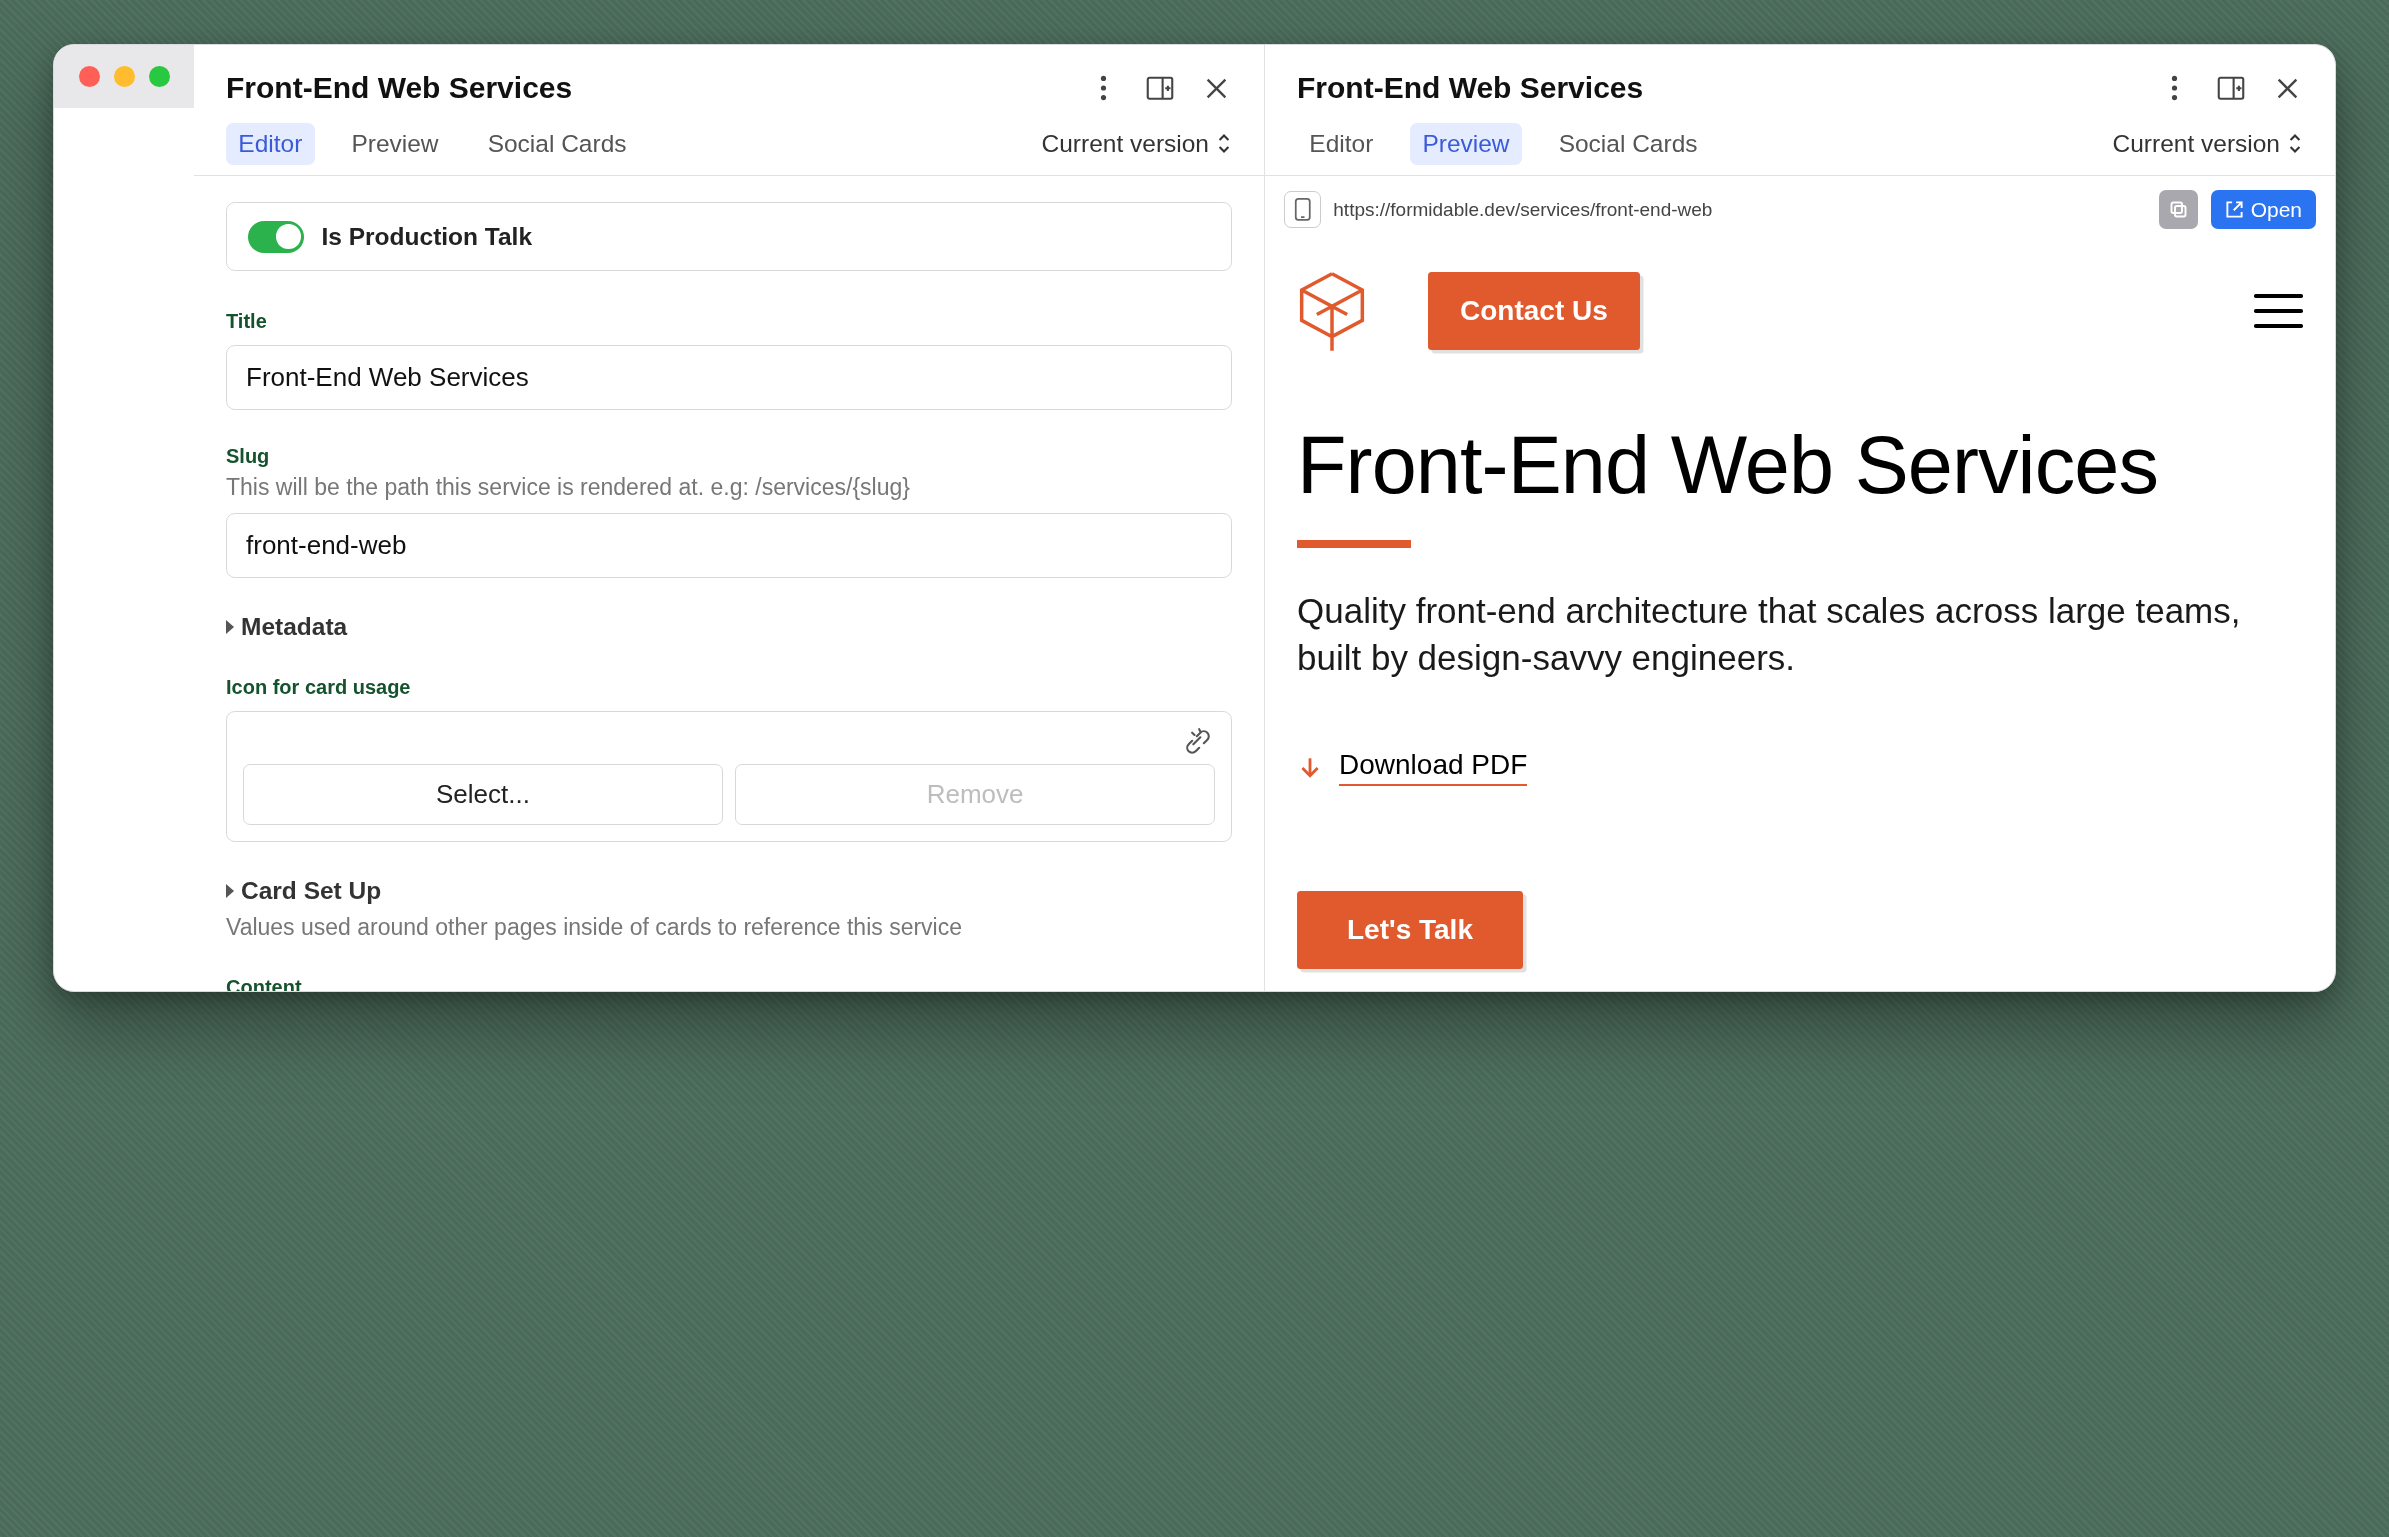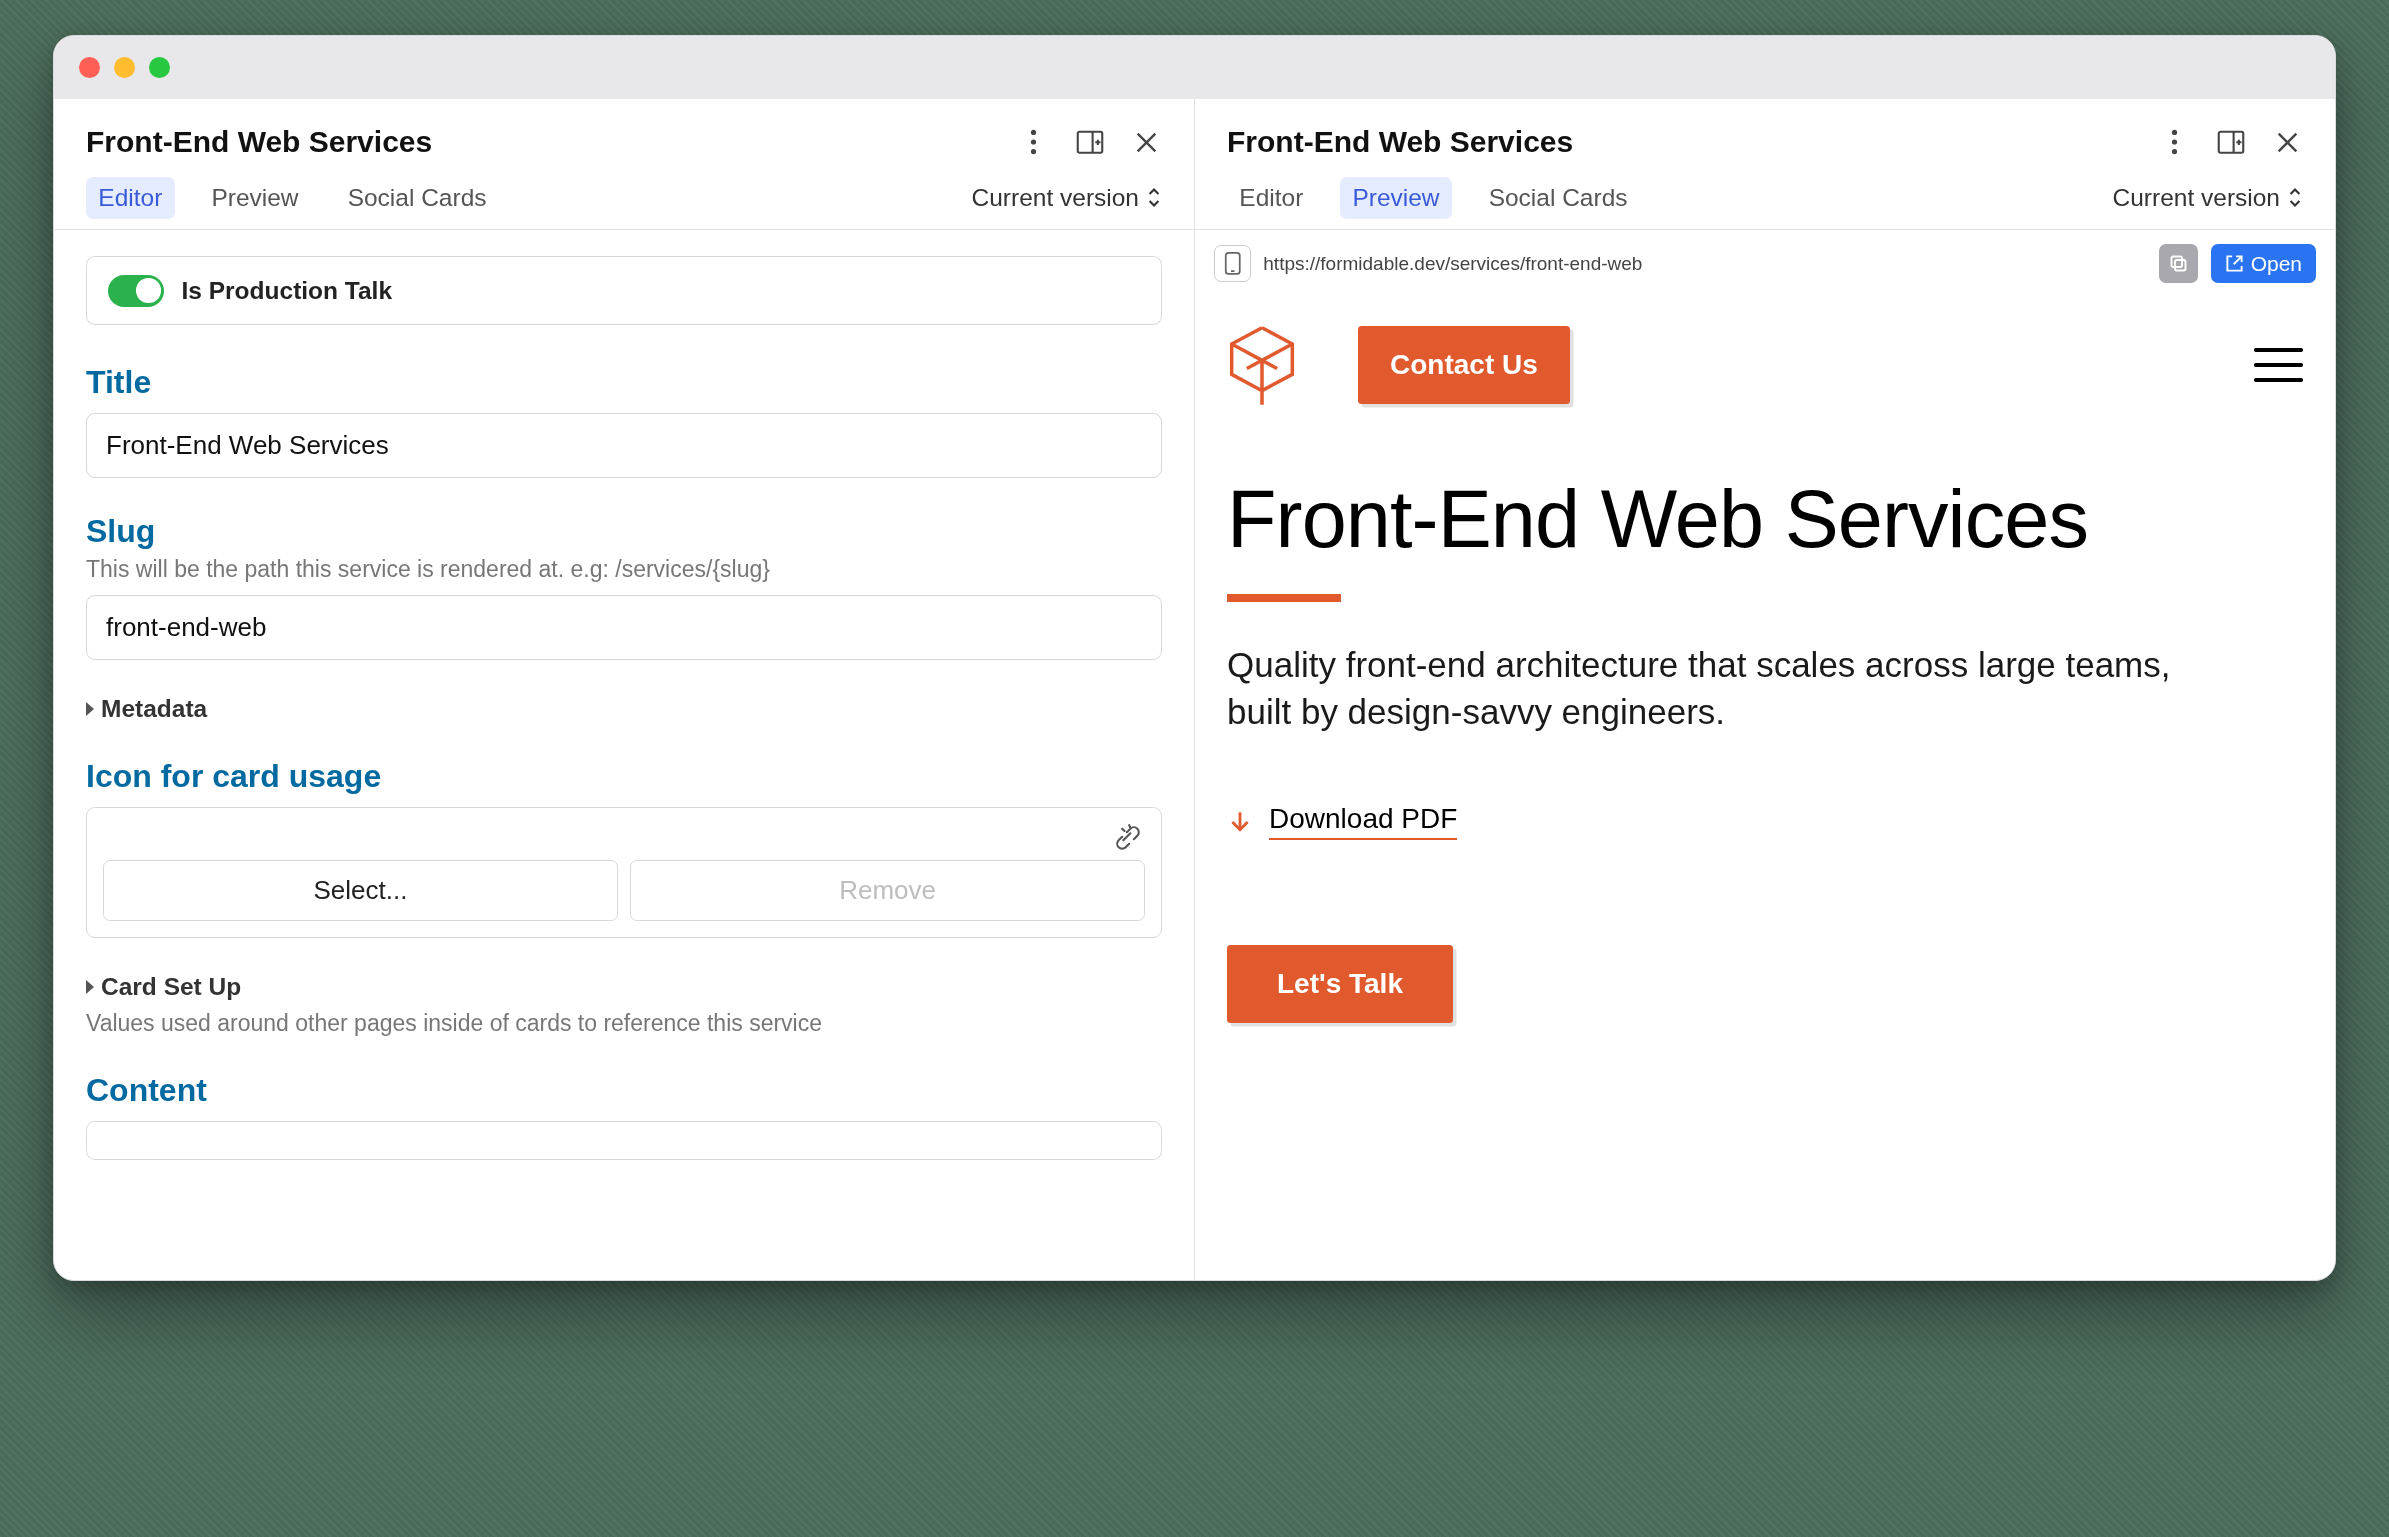--- a/index.html
+++ b/index.html
@@ -7,27 +7,28 @@
   font-family: -apple-system, BlinkMacSystemFont, "Segoe UI", Helvetica, Arial, sans-serif;
   background: #4a6b5a;
   background-image: repeating-linear-gradient(45deg, rgba(255,255,255,0.05) 0 1.8px, transparent 1.8px 5.3px);
   width: 2389px;
   height: 1537px;
   padding: 35px 53px 105px;
 }
 .window {
   background: #fff;
   border-radius: 21px;
-  height: 1246px;
+  height: 948px;
   width: 100%;
   overflow: hidden;
   box-shadow: 0 35px 70px rgba(0,0,0,0.35), 0 7px 21px rgba(0,0,0,0.2);
   display: flex;
-  flex-direction: column;
+  flex-direction: row;
   border: 0.9px solid #d9d9de;
+  margin-top: 9px;
 }
 .titlebar {
   height: 63px;
   background: #e8e8ea;
   display: flex;
   align-items: center;
   padding: 0 24.5px;
   gap: 14px;
 }
 .traffic-dot { width: 21px; height: 21px; border-radius: 50%; }
@@ -116,23 +117,23 @@
 .toggle {
   width: 56px; height: 32px; border-radius: 16px;
   background: #2bb24c; position: relative;
 }
 .toggle .knob {
   position: absolute; right: 3.5px; top: 3.5px;
   width: 24.5px; height: 24.5px; border-radius: 50%;
   background: #fff;
 }
 .field-label {
-  font-size: 32px;
+  font-size: 20px;
   font-weight: 600;
-  color: #0369a1;
+  color: #14532d;
   margin-bottom: 12.3px;
 }
 .field-help {
   font-size: 23px;
   color: #777;
   margin-top: -7px;
   margin-bottom: 12.3px;
 }
 .text-input {
   width: 100%;

